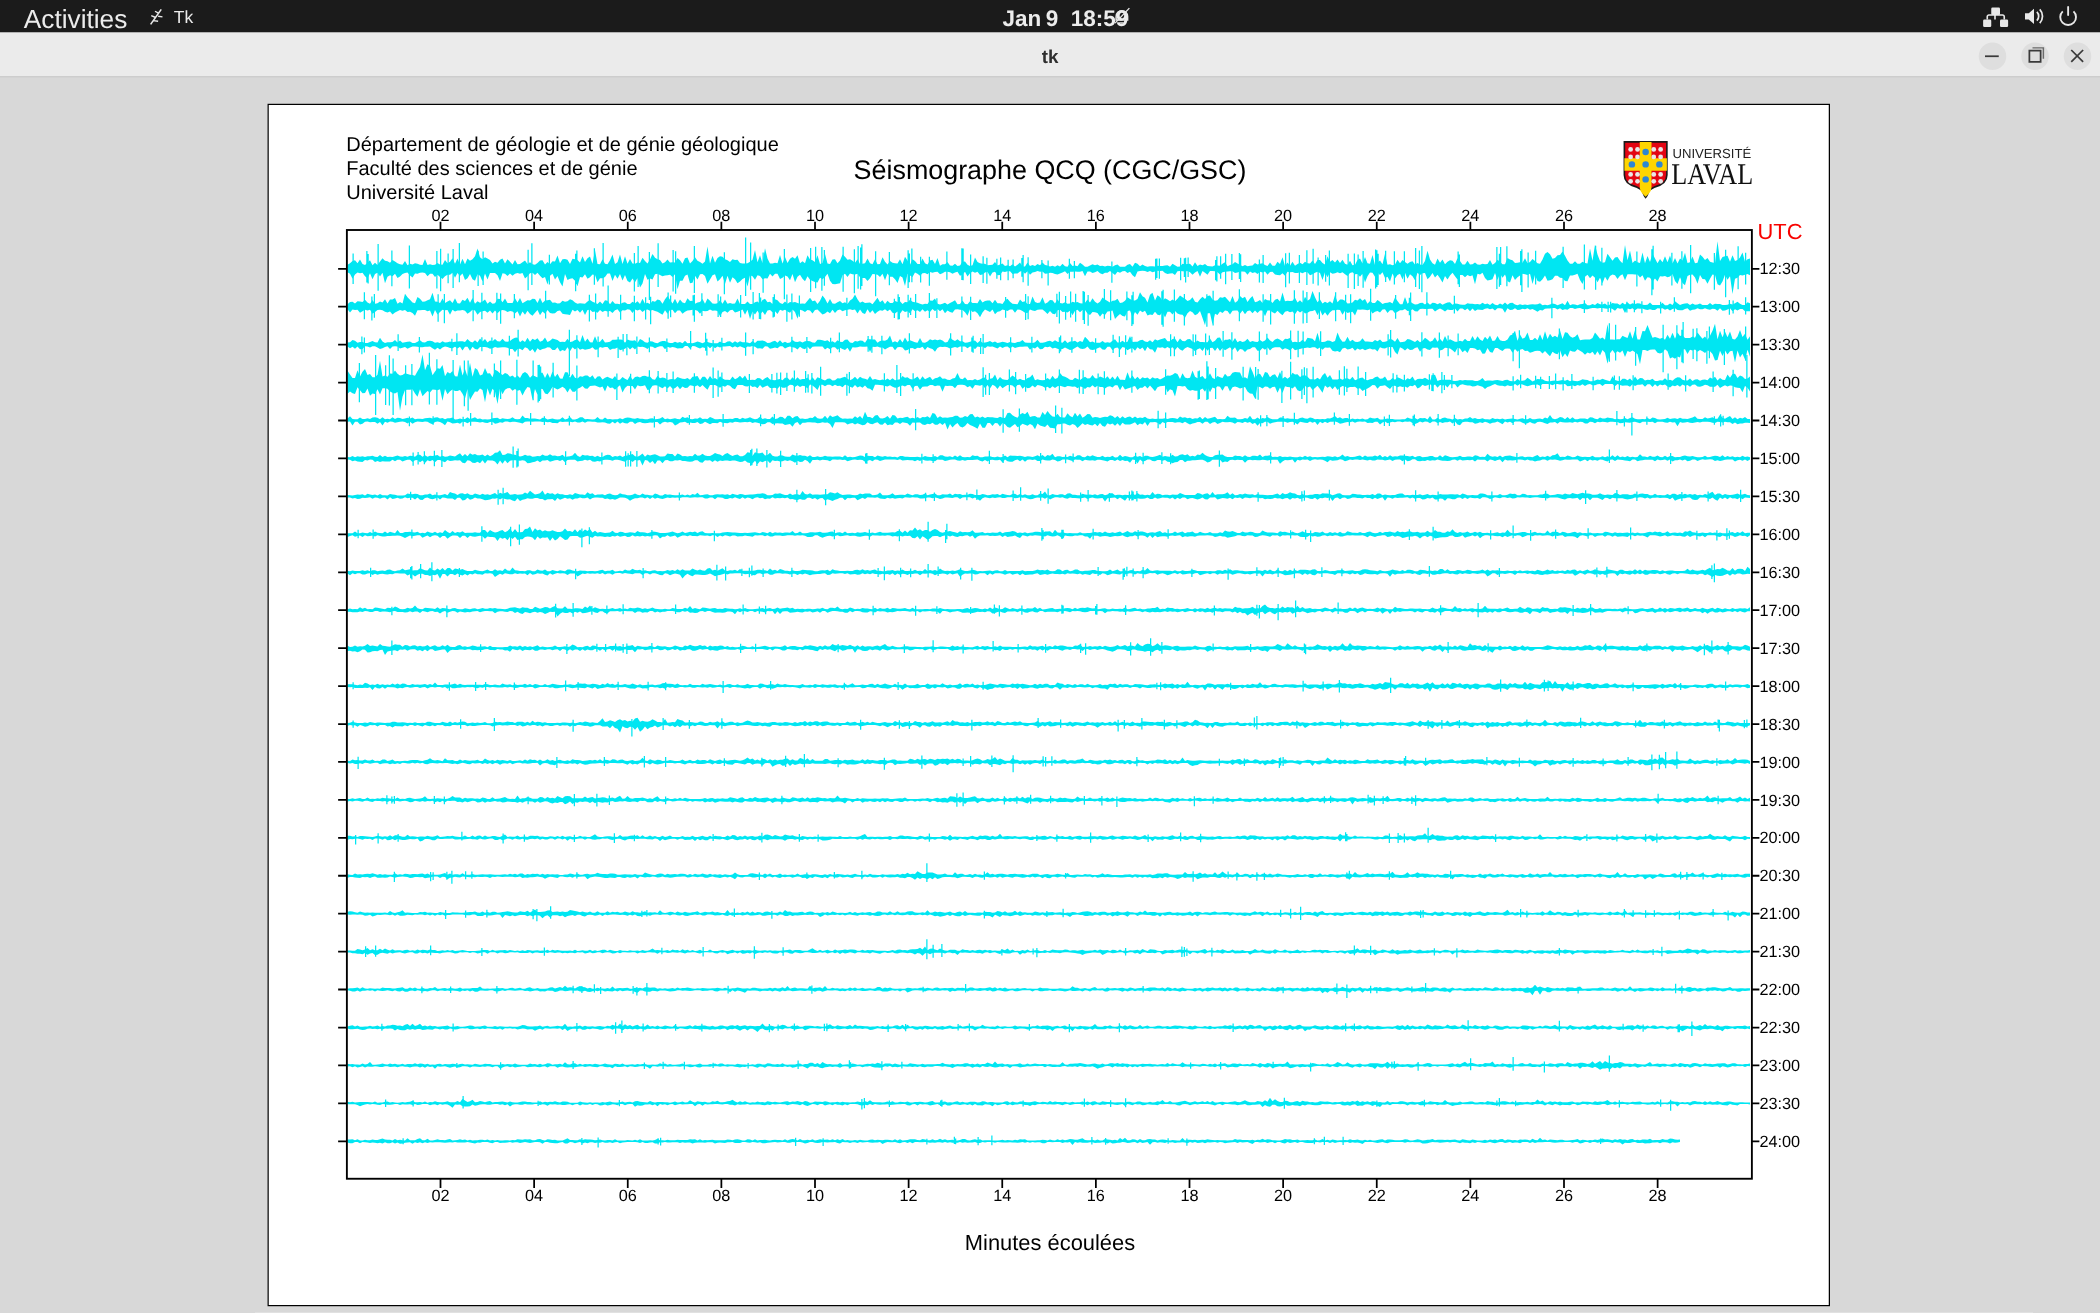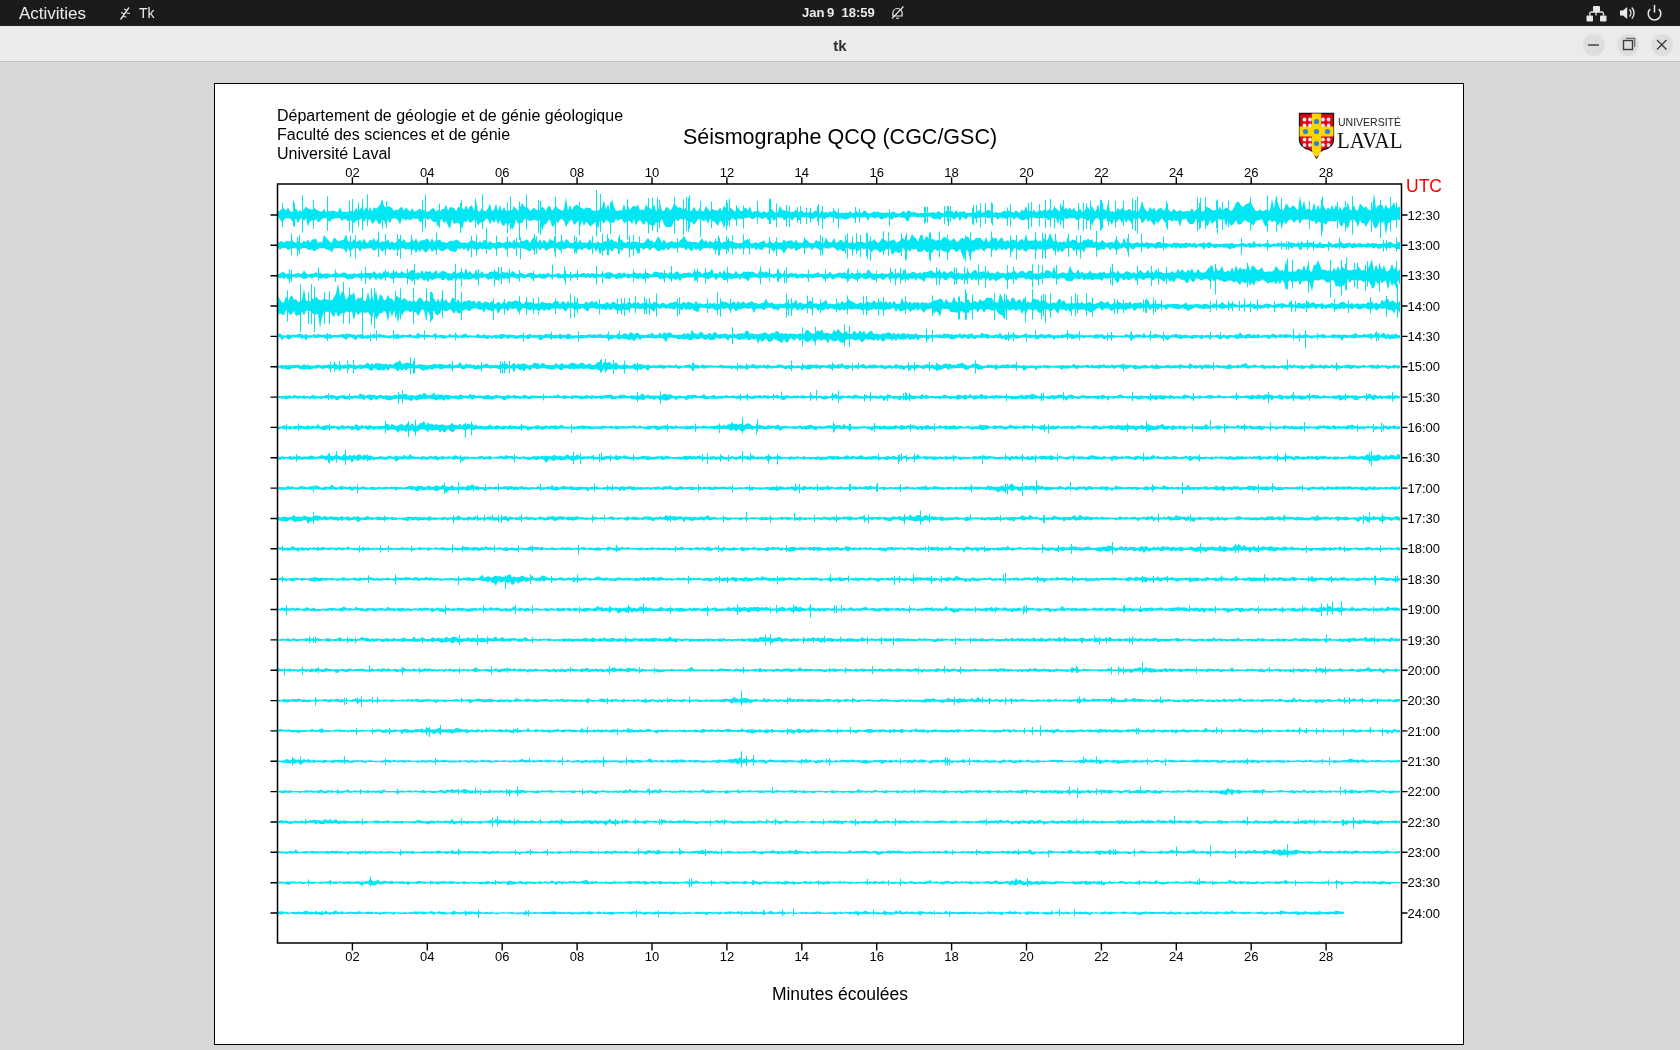--- a/index.html
+++ b/index.html
@@ -1,20 +1,20 @@
 <!DOCTYPE html>
 <html><head><meta charset="utf-8"><title>tk</title><style>
 * { margin:0; padding:0; box-sizing:border-box; }
 html,body { width:1680px; height:1050px; background:#d8d8d8; overflow:hidden;
   font-family:"Liberation Sans", sans-serif; }
 #topbar { position:absolute; left:0; top:0; width:1680px; height:26px; background:#1b1b1b;
   color:#ececec; font-size:14px; }
-#topbar .act { position:absolute; left:19px; top:4px; font-size:17px; }
+#topbar .act { position:absolute; left:19px; top:4px; font-size:21px; }
 #topbar .tk { position:absolute; left:139px; top:4.5px; }
-#topbar .clock { position:absolute; left:802px; top:5px; font-weight:bold; font-size:13px; }
+#topbar .clock { position:absolute; left:802px; top:5px; font-weight:bold; font-size:18px; }
 #titlebar { position:absolute; left:0; top:26px; width:1680px; height:36px; background:#ebebeb;
   border-bottom:1px solid #c3c3c3; }
 #titlebar .t { position:absolute; left:0; width:1680px; top:10.5px; text-align:center; color:#2e2e2e;
   font-weight:bold; font-size:15px; }
 .wbtn { position:absolute; top:34px; width:22px; height:22px; border-radius:50%; background:#dedede; }
 #panel { position:absolute; left:214px; top:83px; width:1250px; height:962px; background:#fff;
   border:1px solid #000; }
 svg { position:absolute; left:0; top:0; }
 svg text { font-family:"Liberation Sans", sans-serif; fill:#000; }
 .tl text { font-size:13px; }

